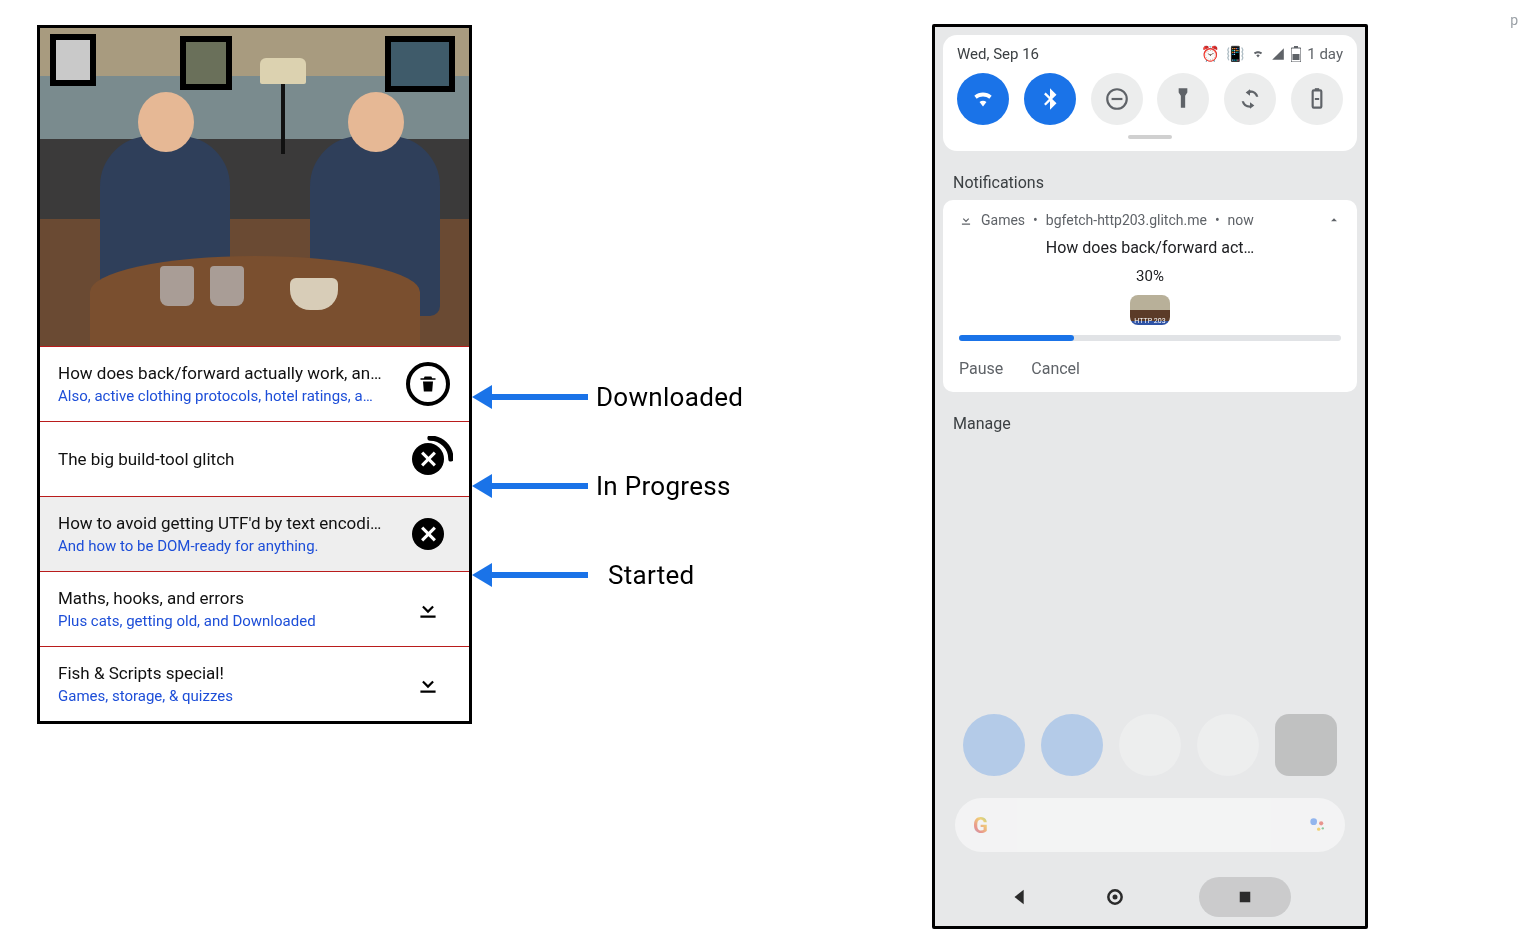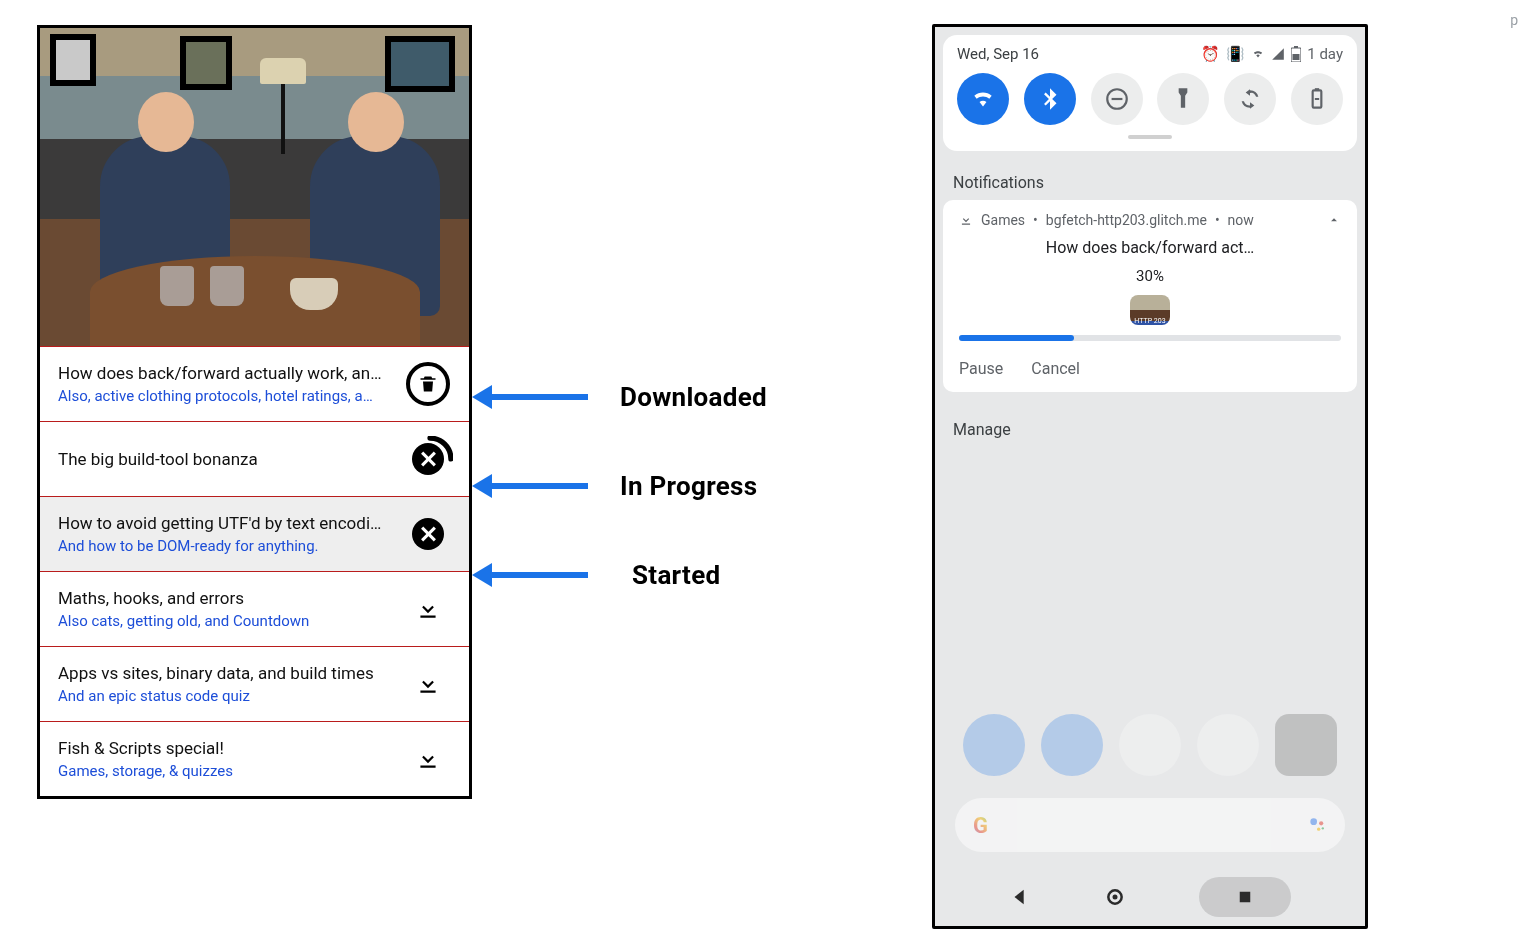--- a/index.html
+++ b/index.html
@@ -68,21 +68,21 @@
 
 .arrow-box { position:absolute; left:490px; display:flex; align-items:center; }
 .arrow-box.a1 { top:382px; }
 .arrow-box.a2 { top:471px; }
 .arrow-box.a3 { top:560px;gap:12px; }
 .arrow-box .shaft { width:98px; height:6px; background:#1a73e8; position:relative;}
 .arrow-box .shaft::before {
   content:""; position:absolute; left:-18px; top:-9px;
   border-style:solid; border-width:12px 20px 12px 0; border-color:transparent #1a73e8 transparent transparent;
 }
-.arrow-box .label { font-size:26px; font-weight:700; color:#000; margin-left:32px; letter-spacing:0.3px;}
+.arrow-box .label { font-size:26px; font-weight:400; color:#000; margin-left:8px; letter-spacing:0.3px;}
 
 
 .phone {
   position:absolute; left:932px; top:24px; width:436px; height:905px;
   border:3px solid #000; border-radius:2px; background:#e7e8e9;
   overflow:hidden;
 }
 .qs-panel { margin:8px; background:#fff; border-radius:14px; padding:10px 14px 12px; color:#3c4043;}
 .qs-top { display:flex; justify-content:space-between; align-items:center; font-size:15px; margin-bottom:10px;}
 .qs-icons-right { display:flex; gap:6px; align-items:center; color:#5f6368;}
@@ -96,21 +96,21 @@
 .notif-card { margin:0 8px; background:#fff; border-radius:10px; padding:12px 16px 14px; }
 .notif-head { display:flex; align-items:center; gap:8px; font-size:14px; color:#5f6368;}
 .notif-head .caret { margin-left:auto; }
 .notif-main { display:flex; align-items:center; margin-top:10px; gap:10px;flex-direction:column;}
 .notif-title { flex:1; color:#202124; font-size:16px; white-space:nowrap; overflow:hidden; text-overflow:ellipsis;}
 .notif-pct { color:#202124; font-size:15px;}
 .thumb { width:40px; height:30px; background:linear-gradient(#b8b099 0 50%, #5b3b28 50% 85%, #2f53a5 85% 100%); border-radius:8px; font-size:7px; color:#fff; display:flex; align-items:flex-end; justify-content:center;}
 .progress-track { height:6px; background:#e1e3e6; border-radius:3px; margin-top:10px; position:relative;}
 .progress-fill { position:absolute; left:0; top:0; height:100%; background:#1a73e8; border-radius:3px;}
 .notif-actions { display:flex; gap:28px; margin-top:18px; font-size:16px; color:#5f6368;}
-.manage { padding:28px 18px; color:#3c4043; font-size:16px;}
+.manage { padding:22px 18px; color:#3c4043; font-size:16px;}
 
 .home-bg { position:absolute; left:0; right:0; bottom:0; height:440px; }
 .dots-row { position:absolute; bottom:150px; left:0; right:0; display:flex; justify-content:space-evenly; padding:0 12px;}
 .appdot { width:62px; height:62px; border-radius:50%; opacity:0.25; position:relative;}
 .appdot.phone-app { background:#1a73e8;}
 .appdot.msg { background:#1a73e8;}
 .appdot.play { background:#fff;}
 .appdot.chrome { background:#fff;}
 .appdot.camera { background:#4c4c4c; border-radius:14px;}
 .search-pill { position:absolute; bottom:74px; left:20px; right:20px; height:54px; background:#fff; opacity:0.5; border-radius:27px; display:flex; align-items:center; justify-content:space-between; padding:0 18px;}
@@ -153,21 +153,21 @@
         <div class="action">
           <div class="circle-btn">
             <svg width="20" height="22" viewBox="0 0 24 24" fill="#000">
               <path d="M8 3h8l1 2h4v2H3V5h4zM6 9h12l-1 12H7z"></path>
             </svg>
           </div>
         </div>
       </div>
       <div class="row">
         <div class="texts">
-          <div class="title">The big build-tool bonanza</div>
+          <div class="title">The big build-tool glitch</div>
         </div>
         <div class="action">
           <div style="position:relative;width:44px;height:44px">
             <div class="x-circle" style="position:absolute;left:6px;top:6px"></div>
             <svg class="arc" viewBox="0 0 44 44">
               <path d="M22 2 A20 20 0 0 1 42 22" fill="none" stroke="#000" stroke-width="5" stroke-linecap="round"></path>
             </svg>
           </div>
         </div>
       </div>
@@ -176,32 +176,21 @@
           <div class="title">How to avoid getting UTF'd by text encodi…</div>
           <div class="sub">And how to be DOM-ready for anything.</div>
         </div>
         <div class="action">
           <div class="x-circle"></div>
         </div>
       </div>
       <div class="row">
         <div class="texts">
           <div class="title">Maths, hooks, and errors</div>
-          <div class="sub">Also cats, getting old, and Countdown</div>
-        </div>
-        <div class="action">
-          <svg width="26" height="26" viewBox="0 0 24 24" fill="#000">
-            <path d="M12 3v10l4-4 1.4 1.4L12 16 6.6 10.4 8 9l4 4V3zM5 18h14v2H5z"></path>
-          </svg>
-        </div>
-      </div>
-      <div class="row">
-        <div class="texts">
-          <div class="title">Apps vs sites, binary data, and build times</div>
-          <div class="sub">And an epic status code quiz</div>
+          <div class="sub">Plus cats, getting old, and Downloaded</div>
         </div>
         <div class="action">
           <svg width="26" height="26" viewBox="0 0 24 24" fill="#000">
             <path d="M12 3v10l4-4 1.4 1.4L12 16 6.6 10.4 8 9l4 4V3zM5 18h14v2H5z"></path>
           </svg>
         </div>
       </div>
       <div class="row">
         <div class="texts">
           <div class="title">Fish &amp; Scripts special!</div>

